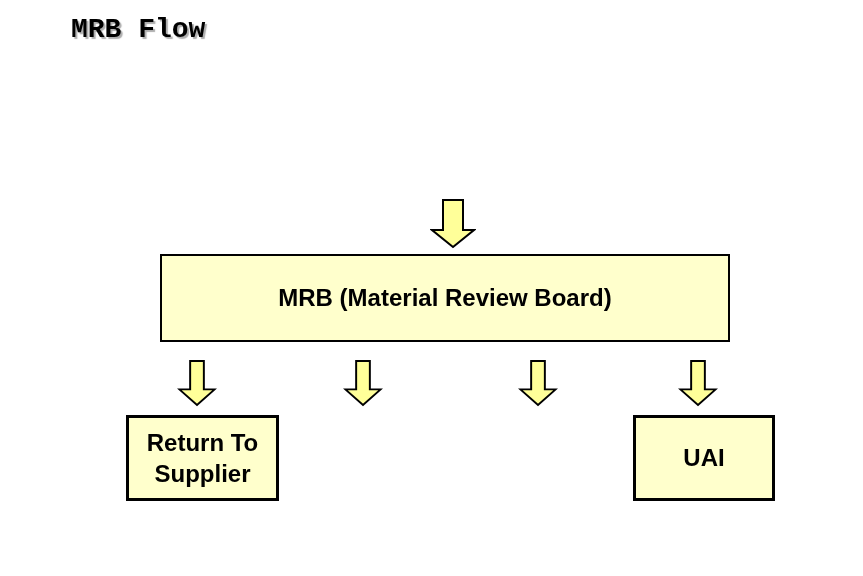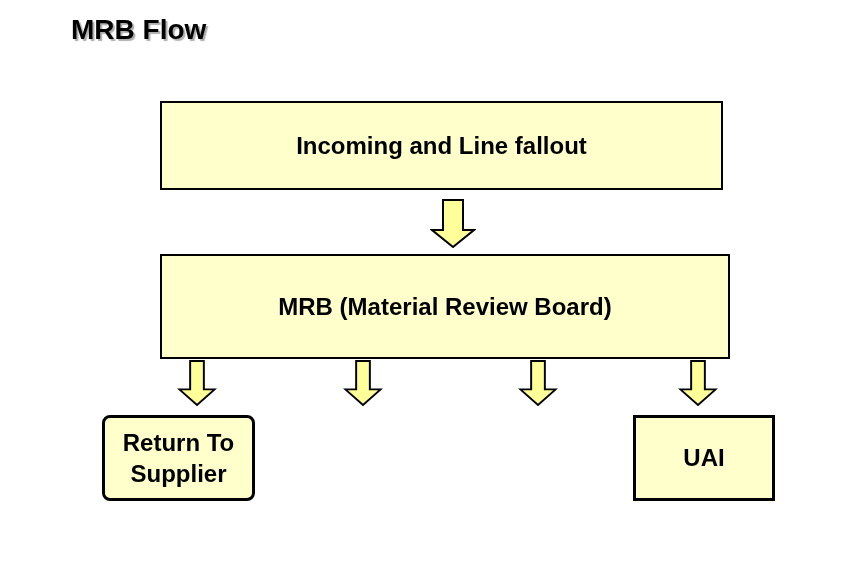--- a/index.html
+++ b/index.html
@@ -14,21 +14,21 @@
     background: #ffffff;
     overflow: hidden;
     font-family: "Liberation Sans", "DejaVu Sans", sans-serif;
     color: #000000;
   }
   .slide-title {
     position: absolute;
     left: 71px;
     top: 14px;
     margin: 0;
-    font-family: Liberation Sans, sans-serif;
+    font-family: Liberation Mono, monospace;
     font-weight: bold;
     font-size: 28px;
     line-height: 1.15;
     color: #000000;
     text-shadow: 2px 2px 1px rgba(130,130,130,0.65);
     text-align: right;
   }
   .flow-box {
     position: absolute;
     box-sizing: border-box;
@@ -37,23 +37,23 @@
     display: flex;
     align-items: center;
     justify-content: center;
     text-align: center;
     font-weight: bold;
     font-size: 24px;
     line-height: 1.3;
     color: #000000;
   }
   .box-top    { left: 160px; top: 101px; width: 563px; height: 89px; }
-  .box-middle { left: 160px; top: 254px; width: 570px; height: 105px; }
+  .box-middle { left: 160px; top: 254px; width: 570px; height: 88px; }
   .box-bottom { top: 415px; height: 86px; border-width: 3px; padding: 2px 6px; }
-  .box-rts    { left: 102px; width: 153px; border-radius: 8px; }
+  .box-rts    { left: 126px; width: 153px; }
   .box-rework { left: 297px; width: 140px; }
   .box-sort   { left: 473px; width: 134px; }
   .box-uai    { left: 633px; width: 142px; }
   .arrow {
     position: absolute;
     display: block;
   }
   .arrow-main   { left: 430px; top: 199px; width: 46px; height: 50px; }
   .arrow-small  { top: 360px; width: 40px; height: 47px; }
   .arrow-rts    { left: 177px; }
@@ -67,23 +67,20 @@
     stroke-linejoin: miter;
   }
 </style>
 </head>
 <body>
 
 <div class="slide">
 
   <h1 class="slide-title">MRB Flow</h1>
 
-  <div class="flow-box box-top">
-    <span>Incoming and Line fallout</span>
-  </div>
 
   <svg class="arrow arrow-main" viewBox="0 0 46 50" aria-hidden="true">
     <polygon points="13,1 33,1 33,31 44,31 23,48 2,31 13,31"></polygon>
   </svg>
 
   <div class="flow-box box-middle">
     <span>MRB (Material Review Board)</span>
   </div>
 
   <svg class="arrow arrow-small arrow-rts" viewBox="0 0 40 48" aria-hidden="true">

